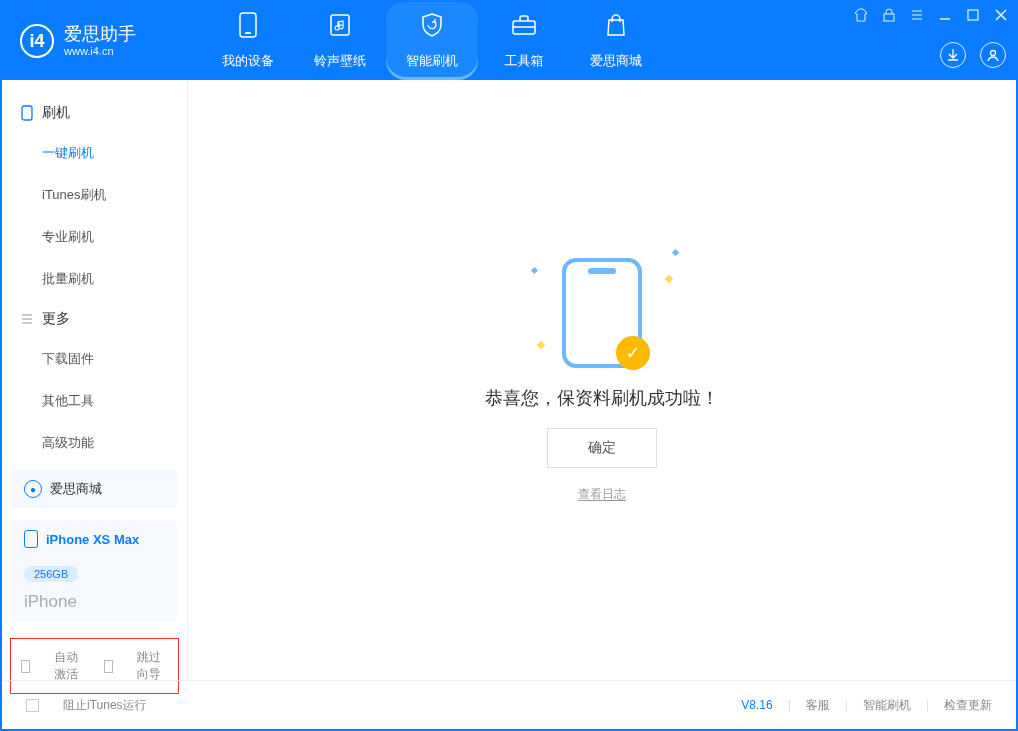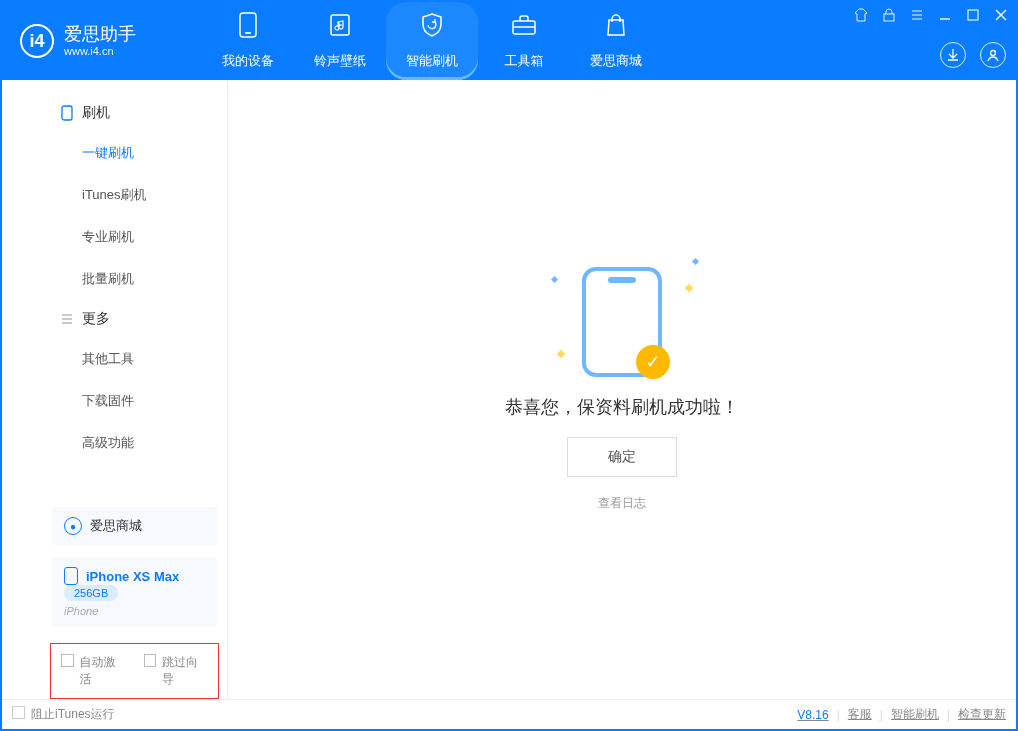--- a/index.html
+++ b/index.html
@@ -19,60 +19,60 @@
 .nav-tab.active { box-shadow: inset 0 -3px 0 #69b7ff; }
 .nav-tab .nav-icon { width: 26px; height: 26px; display: flex; align-items: center; justify-content: center; }
 
 .win-controls { position: absolute; right: 6px; top: 4px; display: flex; gap: 10px; align-items: center; }
 .win-ctrl { width: 18px; height: 18px; display: flex; align-items: center; justify-content: center; opacity: .9; cursor: pointer; font-size: 12px; }
 
 .header-right-icons { position: absolute; right: 10px; bottom: 12px; display: flex; gap: 14px; }
 .hr-icon { width: 26px; height: 26px; border: 1.5px solid rgba(255,255,255,.85); border-radius: 50%; display: flex; align-items: center; justify-content: center; cursor: pointer; font-size: 14px; }
 
 
-.body { flex: 1; display: flex; min-height: 0; padding-left: 40px; }
+.body { flex: 1; display: flex; min-height: 0; }
 .sidebar { width: 186px; border-right: 1px solid #eee; display: flex; flex-direction: column; padding-top: 14px; }
 .side-group-title { display: flex; align-items: center; gap: 8px; padding: 10px 18px; font-size: 14px; color: #333; font-weight: 500; }
 .side-group-title .gicon { width: 14px; height: 14px; display: inline-flex; align-items: center; justify-content: center; color: #0a7cff; font-size: 14px; }
 .side-group-title .gicon.gray { color: #bbb; }
 .side-item { padding: 12px 18px 12px 40px; font-size: 13px; color: #555; cursor: pointer; }
 .side-item.active { color: #0a7cff; }
 
 .device-card { margin: 6px 10px; background: #f6f9fd; border-radius: 4px; padding: 10px 12px; font-size: 13px; color: #333; display: flex; align-items: center; gap: 8px; }
 .device-card .dot { width: 18px; height: 18px; border: 1.5px solid #0a7cff; border-radius: 50%; position: relative; display:inline-flex;align-items:center;justify-content:center;color:#0a7cff;font-size:10px;}
 .device-info-card { margin: 6px 10px; background: #f6f9fd; border-radius: 4px; padding: 10px 12px; font-size: 13px; color: #333; }
 .device-info-card .name { font-weight: 600; color: #0a7cff; display:flex;align-items:center;gap:8px;}
 .device-info-card .name .phone-ico{width:14px;height:18px;border:1.5px solid #0a7cff;border-radius:3px;}
-.storage-badge { display: inline-block; background: #d9edff; color: #0a7cff; font-size: 11px; padding: 2px 10px; border-radius: 10px; margin-top: 0; }
-.device-type { font-size: 11px; color: #aaa; margin-top: 4px; font-style: italic; }
+.storage-badge { display: inline-block; background: #d9edff; color: #0a7cff; font-size: 11px; padding: 2px 10px; border-radius: 10px; margin-top: 18px; }
+.device-type { font-size: 17px; color: #aaa; margin-top: 10px; }
 
 .checkbox-row { border: 1.5px solid #e33; margin: 10px 8px 0; padding: 10px; display: flex; gap: 18px; font-size: 12px; color: #888; }
-.cb { display: inline-flex; gap: 6px; cursor: pointer; }
+.cb { display: inline-flex; align-items: center; gap: 24px; cursor: pointer; }
 .cb-box { width: 13px; height: 13px; border: 1px solid #bbb; background: #fff; }
 
 
 .main { flex: 1; display: flex; flex-direction: column; align-items: center; justify-content: center; gap: 18px; }
 .phone-illus { width: 80px; height: 110px; border: 4px solid #6fb7ff; border-radius: 14px; position: relative; background:#fff;}
 .phone-illus:before { content:""; position:absolute; top:6px; left:50%; transform:translateX(-50%); width:28px; height:6px; background:#6fb7ff; border-radius:3px;}
 .phone-check { position:absolute; right:-12px; bottom:-6px; width:34px; height:34px; background:#ffb900; border-radius:50%; display:flex; align-items:center; justify-content:center; color:#fff; font-size:18px; }
 .sparkle { position:absolute; width:6px; height:6px; background:#ffd95a; transform:rotate(45deg);}
 .sp1{left:-30px; top:10px;width:5px;height:5px;background:#6fb7ff;}
 .sp2{right:-30px; top:18px;}
 .sp3{left:-24px; bottom:20px;}
 .sp4{right:-36px; top:-8px;width:5px;height:5px;background:#6fb7ff;}
 
 .success-text { font-size: 18px; color: #333; }
 .confirm-btn { border:1px solid #ddd; background:#fff; padding:10px 40px; font-size:14px; cursor:pointer; color:#555;}
-.view-log { font-size: 12px; color: #999; cursor: pointer; text-underline-offset: 2px;}
-
-
-.footer { height: 30px; border-top:1px solid #eee; display:flex; align-items:center; padding:0 10px; font-size:12px; color:#888;}
+.view-log { font-size: 12px; color: #999; cursor: pointer; text-decoration: underline; text-underline-offset: 2px;}
+
+
+.footer { height: 49px; border-top:1px solid #eee; display:flex; align-items:center; padding:0 24px; font-size:12px; color:#888;}
 .footer .cb-box{border-color:#ccc;}
 .footer-spacer{flex:1;}
-.footer-right{display:flex;align-items:center;gap:8px;text-decoration:underline;}
+.footer-right{display:flex;align-items:center;gap:15px;}
 .ver{color:#0a7cff;}
 .fr-divider{color:#ddd;}
 .fr-link{cursor:pointer;}
 </style>
 </head>
 <body>
 
 <div class="header">
   <div class="logo-area">
     <div class="logo-icon">i4</div>
@@ -196,22 +196,22 @@
     <div class="side-item">批量刷机</div>
 
     <div class="side-group-title">
       <span class="gicon gray">
           <svg width="12" height="12" viewBox="0 0 12 12">
             <path d="M1 2h10M1 6h10M1 10h10" stroke="#bbb" stroke-width="1.3"></path>
           </svg>
         </span>
       <span>更多</span>
     </div>
+    <div class="side-item">下载固件</div>
     <div class="side-item">其他工具</div>
-    <div class="side-item">下载固件</div>
     <div class="side-item">高级功能</div>
 
     <div style="flex:1"></div>
 
     <div class="device-card">
       <span class="dot">●</span>
       <span>爱思商城</span>
     </div>
 
     <div class="device-info-card">

